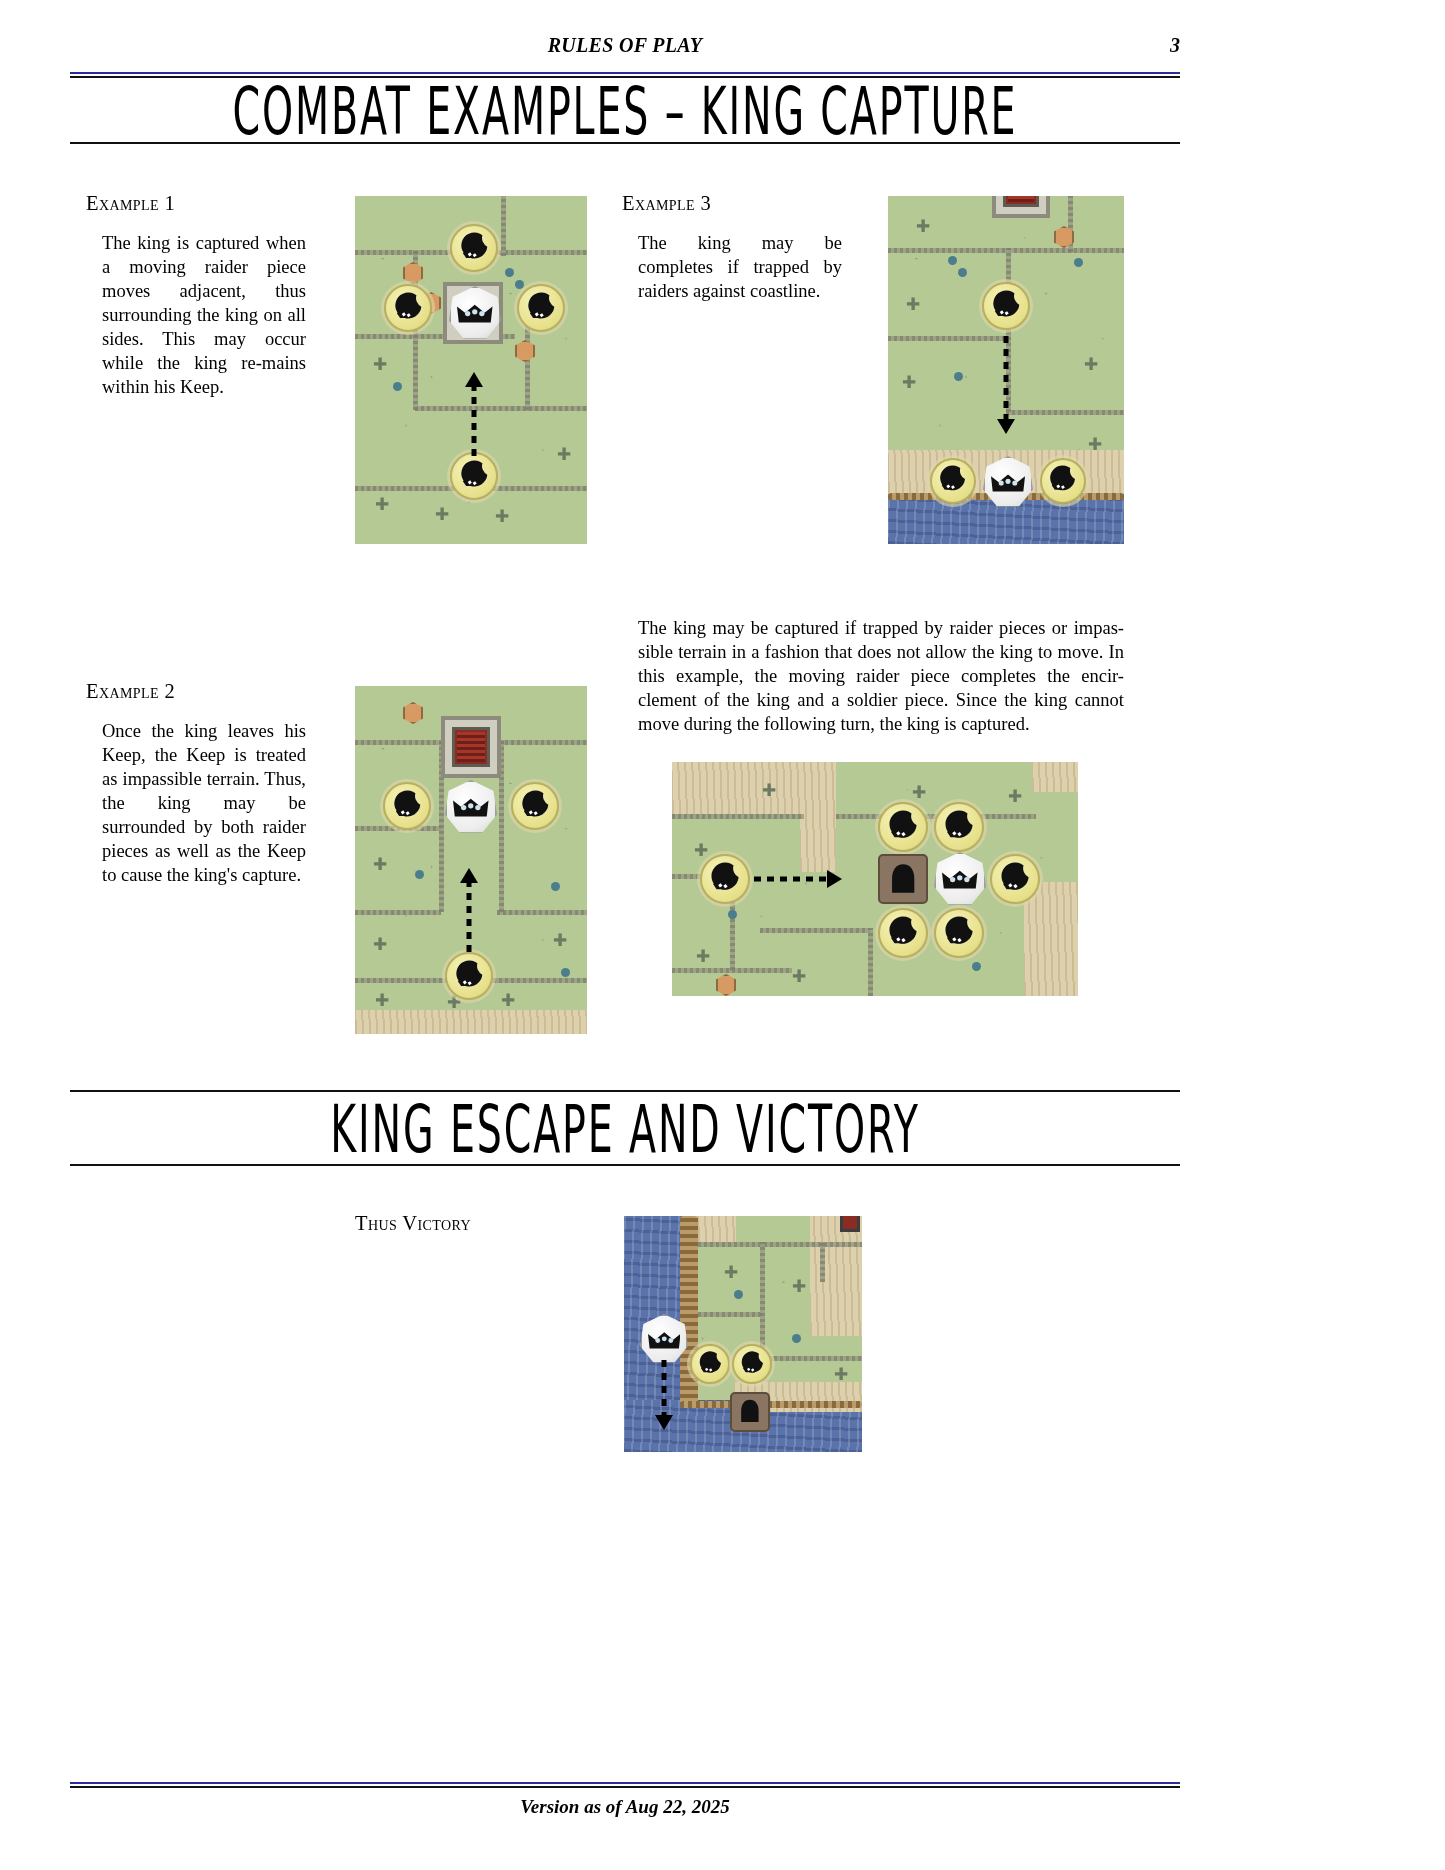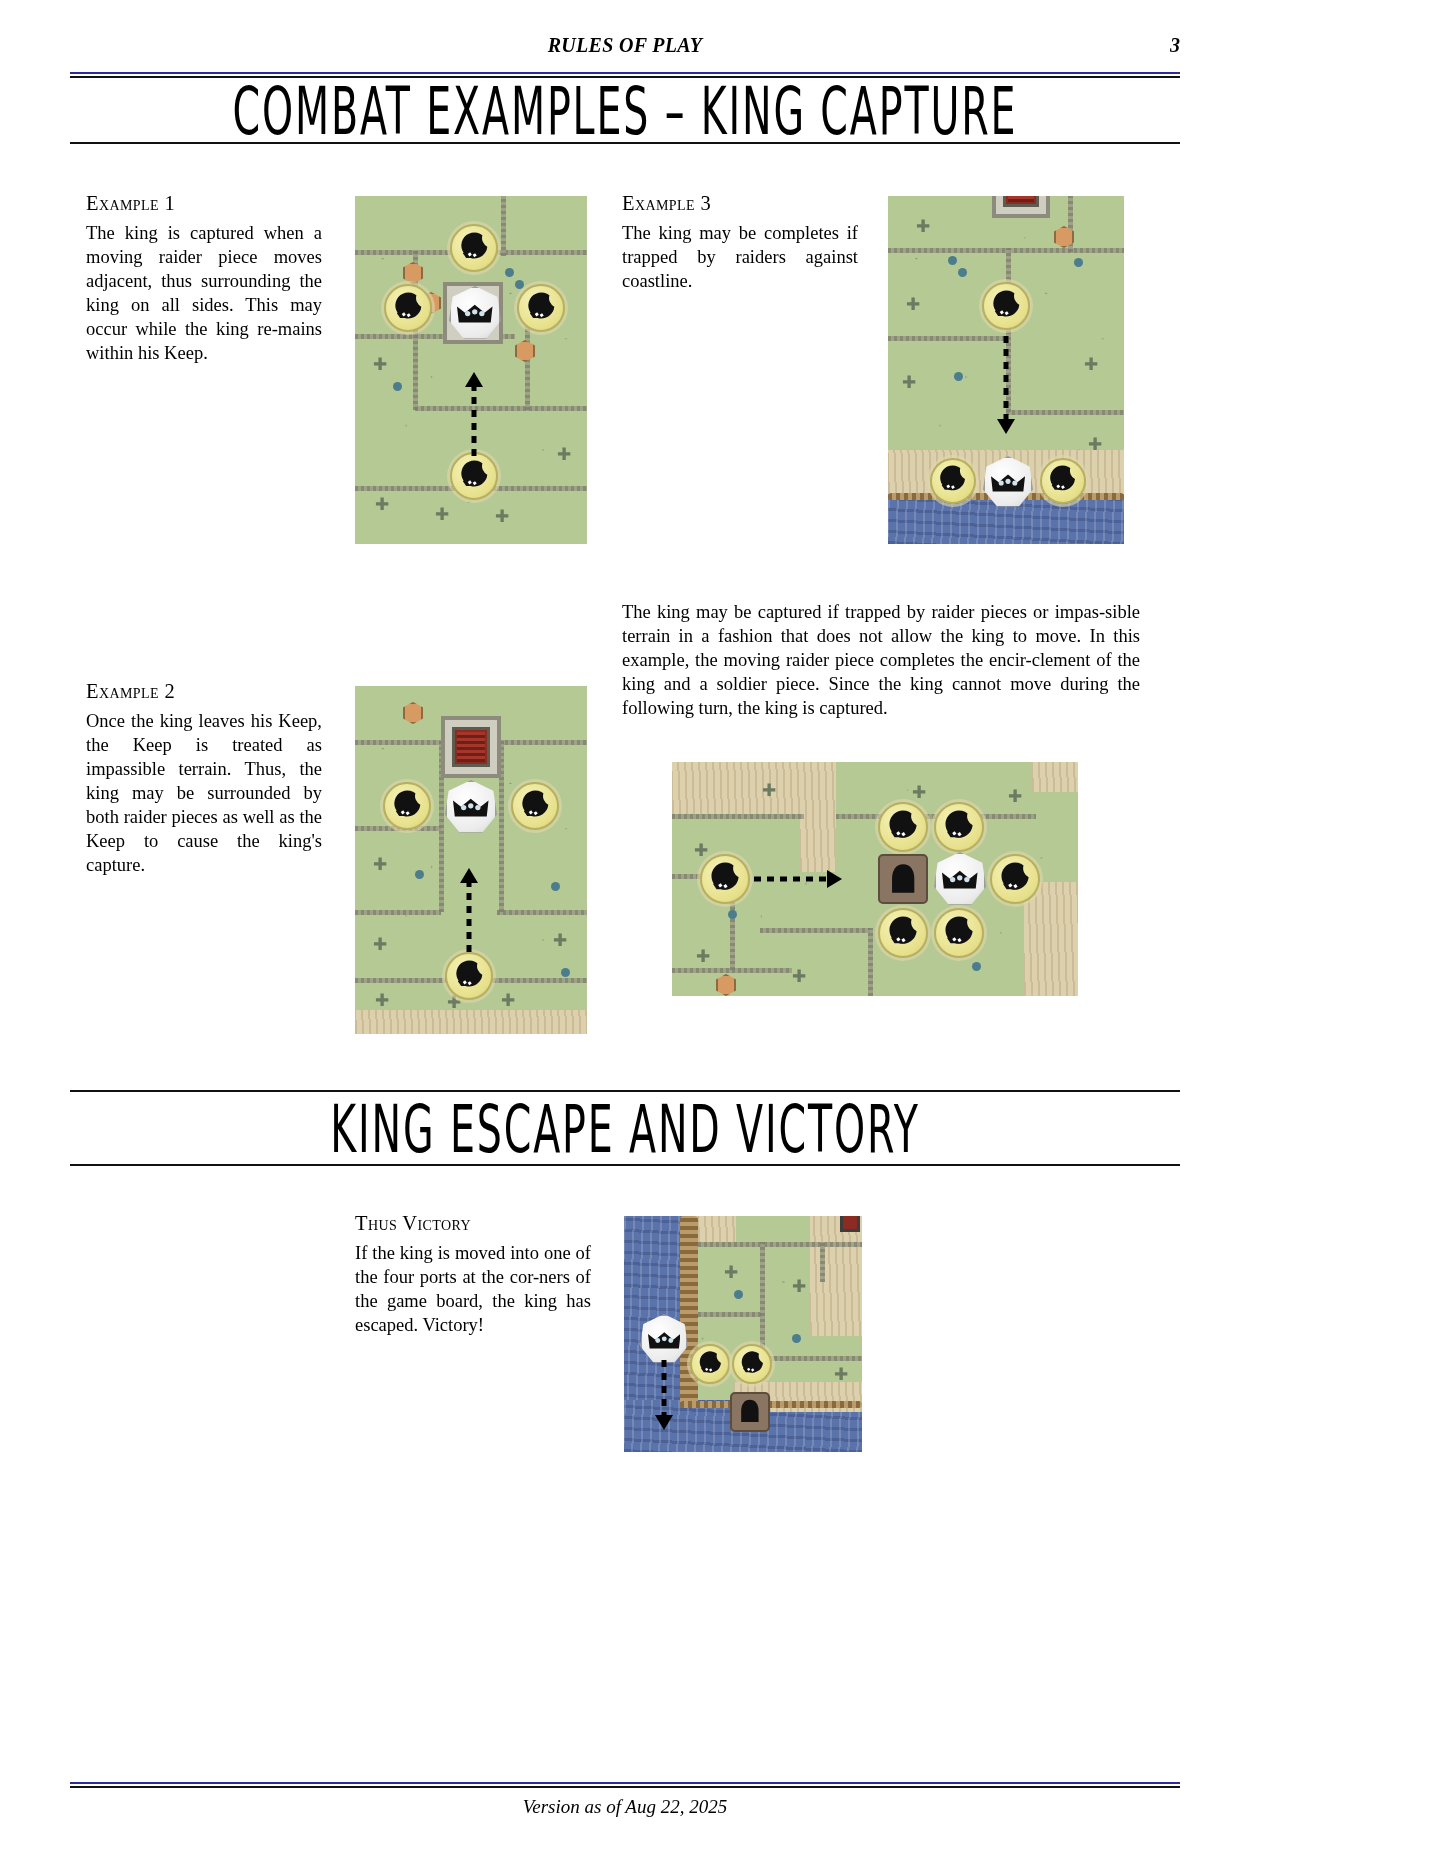--- a/index.html
+++ b/index.html
@@ -61,21 +61,21 @@
     font-variant: small-caps;
     letter-spacing: .4px;
     margin: 0 0 6px 0;
   }
   .body-text {
     font-size: 18.5px;
     line-height: 1.30;
     text-align: justify;
     text-justify: inter-word;
     hyphens: manual;
-    margin: 0;
+    margin: 16px;
   }
 
   .col-text { position: absolute; }
 
   
   .board {
     position: absolute;
     overflow: hidden;
     background: #a8c08a;
   }
@@ -192,21 +192,21 @@
     border-bottom: 9px solid transparent; border-left: 15px solid #000;
   }
   .port {
     position: absolute;
     background: #6b6b6b; border: 3px solid #3d3d3d;
   }
 
   
   .footer-text {
     position: absolute; left: 70px; width: 1110px; top: 1796px;
-    text-align: center; font-style: italic; font-weight: normal; font-size: 19px;
+    text-align: center; font-style: italic; font-weight: bold; font-size: 19px;
   }
 </style>
 </head>
 <body>
 
 <div class="page-header">
   <span class="header-title">RULES OF PLAY</span>
   <span class="page-number">3</span>
 </div>
 <div class="rule-blue" style="top:72px;"></div>
@@ -532,21 +532,20 @@
     <div class="arrow-head-up"></div>
   </div>
 </div>
 
 <div class="rule-black" style="top:1090px;"></div>
 <div class="runic" id="section-title-escape">KING ESCAPE AND VICTORY</div>
 <div class="rule-black" style="top:1164px;"></div>
 
 <div class="col-text" style="left:355px; top:1212px; width:236px;">
   <div class="example-head">Thus Victory</div>
-  <p class="body-text">If the king is moved into one of the four ports at the cor-ners of the game board, the king has escaped. Victory!</p>
 </div>
 
 <div class="board" id="b5" style="left:624px; top:1216px; width:238px; height:236px;">
   <div class="grass"></div>
   <div class="water" style="left:0; top:0; width:70px; height:100%;"></div>
   <div class="water" style="left:0; bottom:0; width:100%; height:52px;"></div>
   <div class="sand" style="left:60px; top:0; width:52px; height:26px;"></div>
   <div class="sand" style="left:186px; top:0; width:52px; height:120px;"></div>
   <div class="sand" style="left:110px; bottom:40px; width:128px; height:30px;"></div>
   <div class="shoreline" style="left:56px; top:0; width:18px; height:190px;

